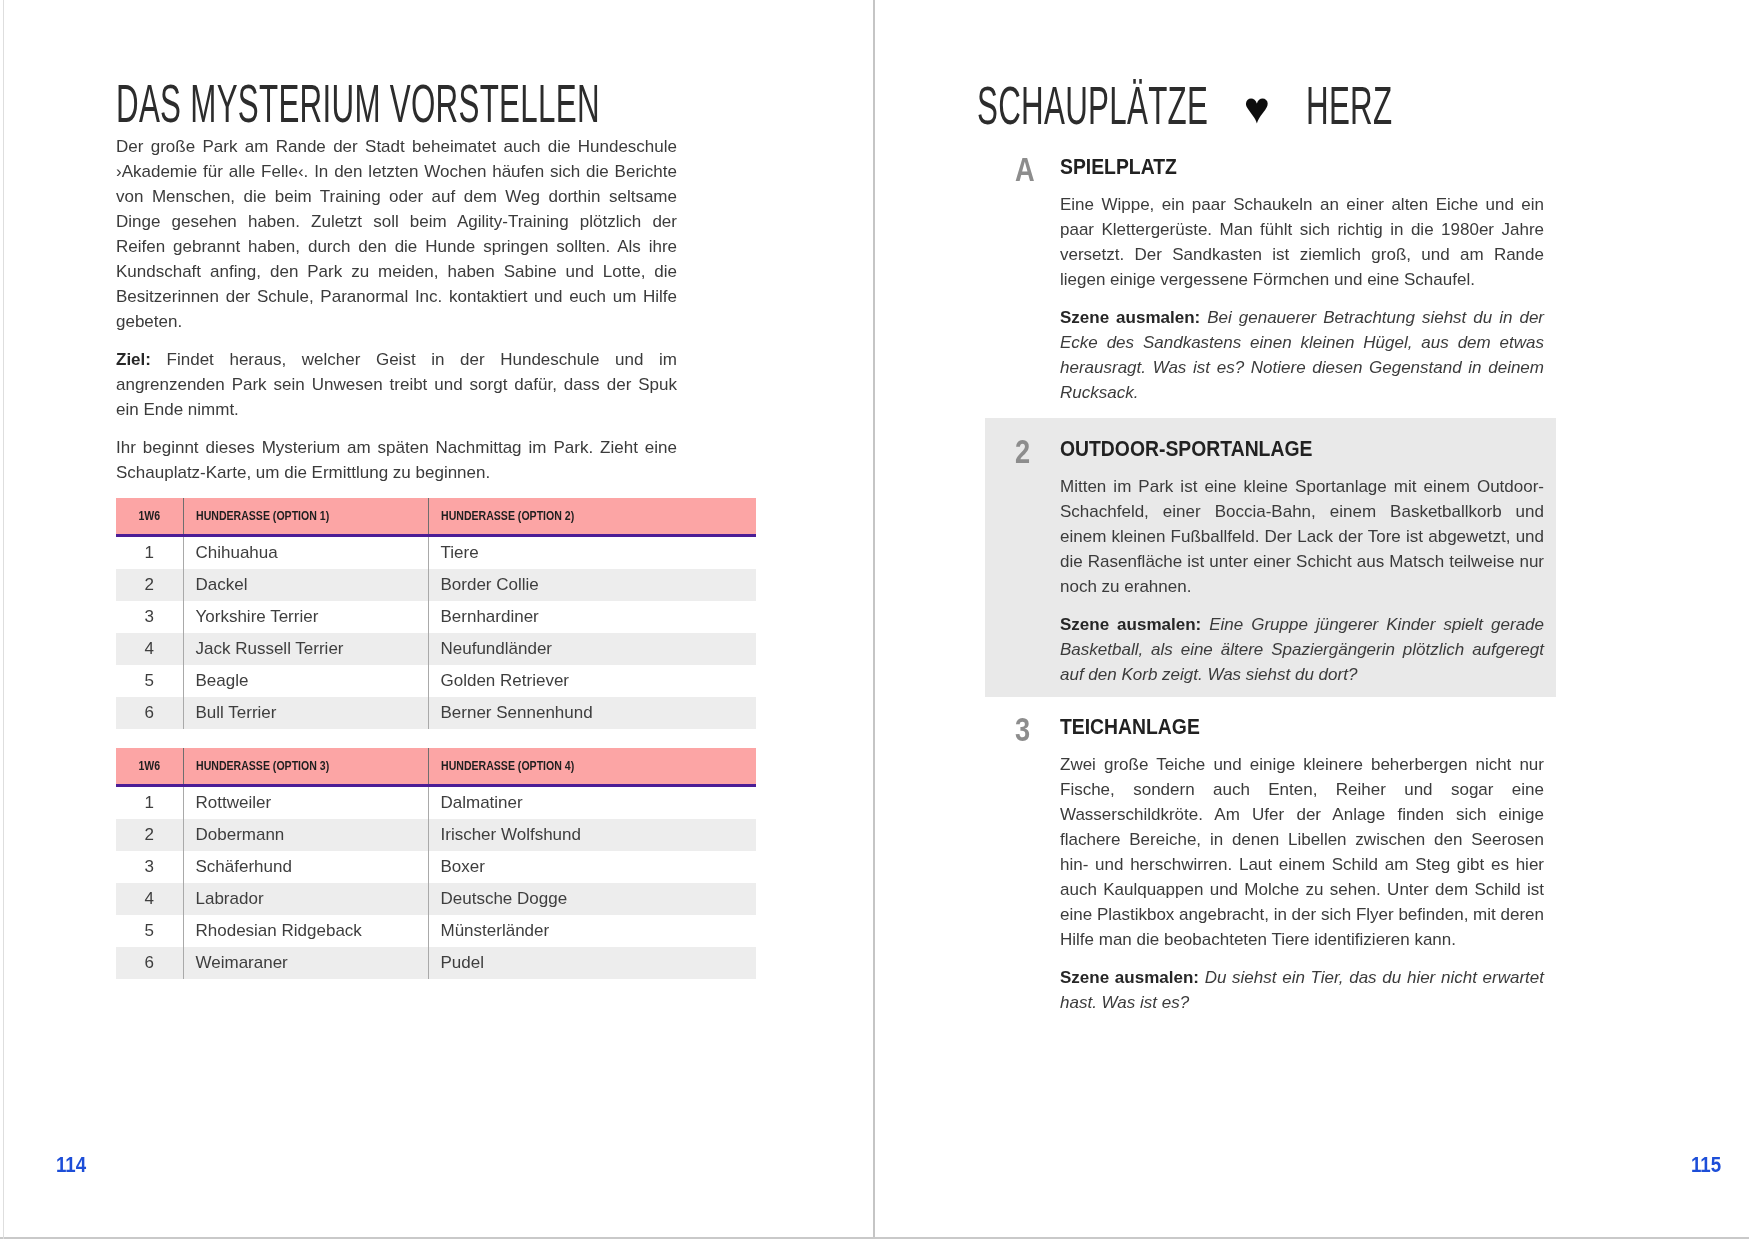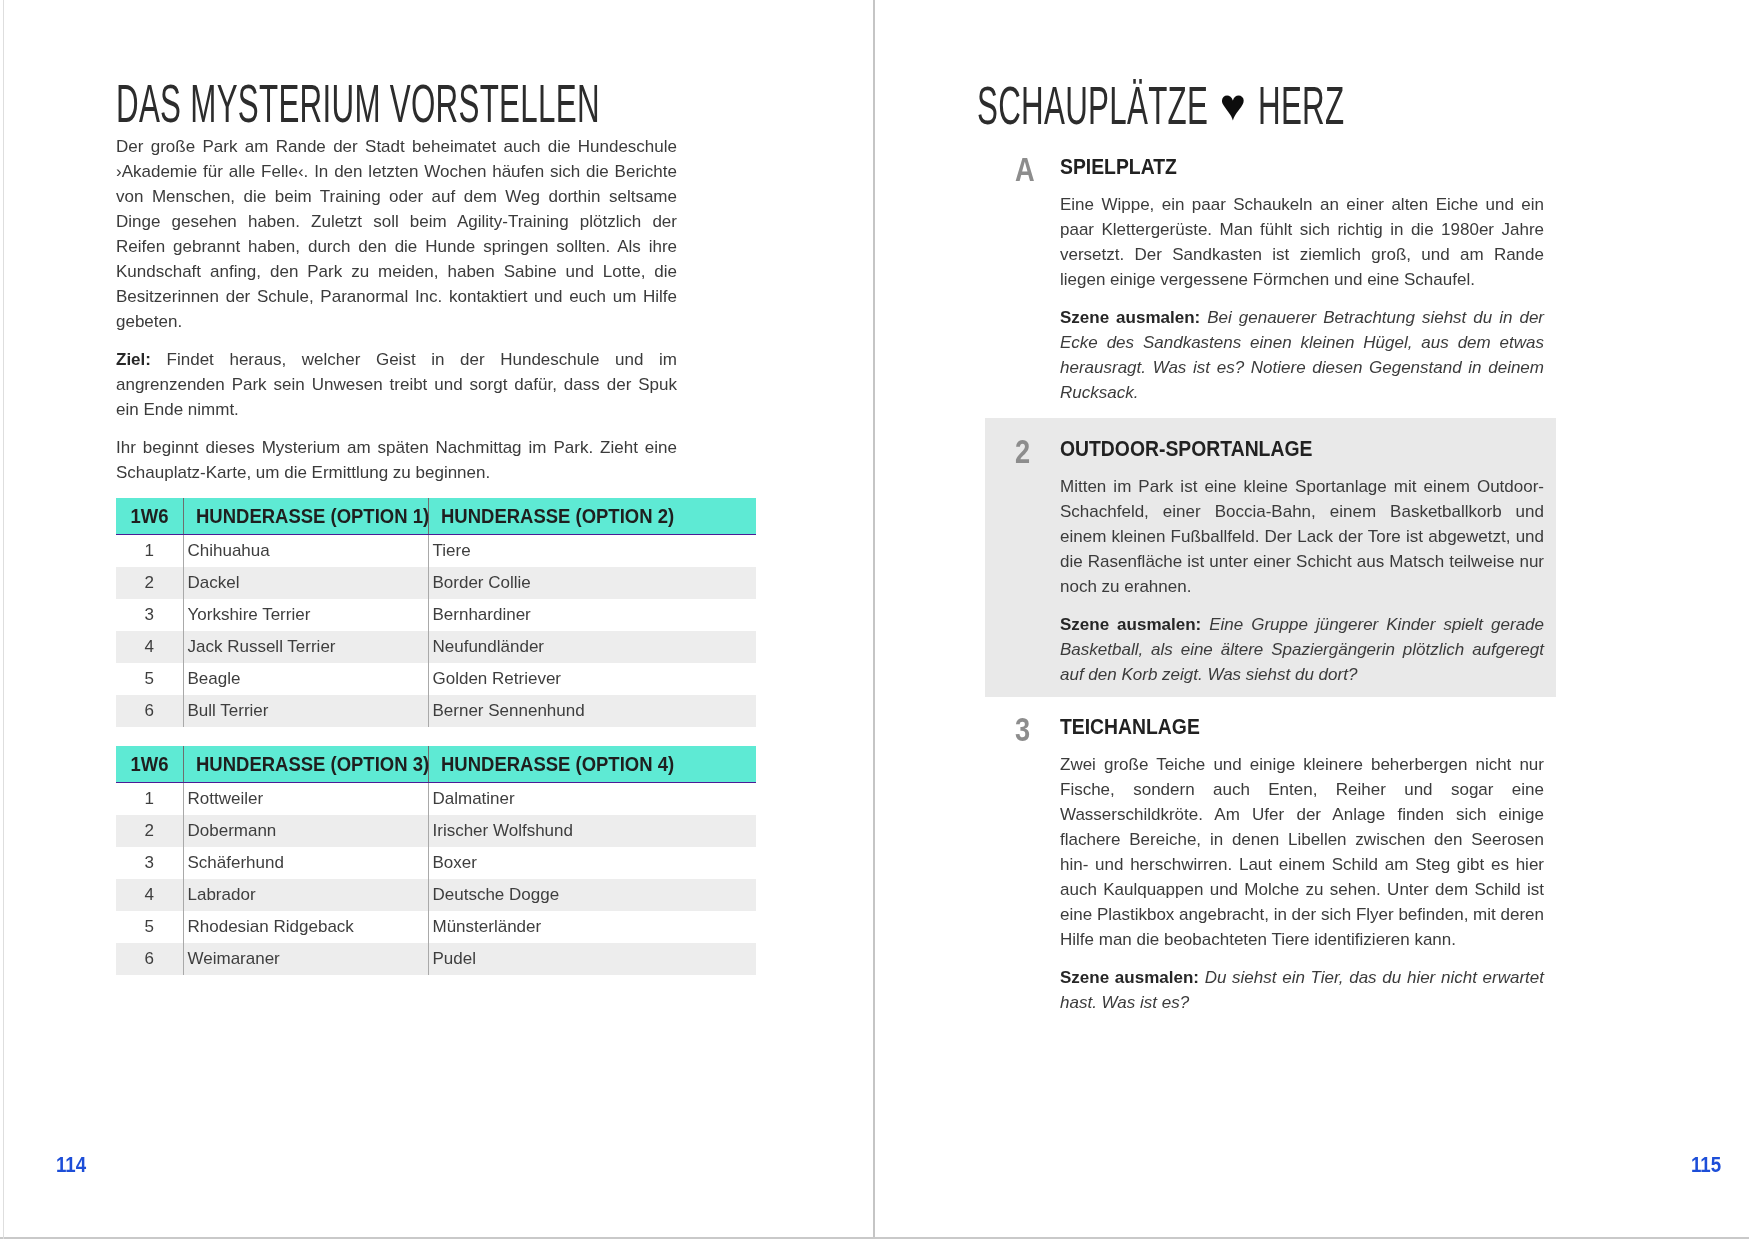--- a/index.html
+++ b/index.html
@@ -33,41 +33,41 @@
     width:561px;color:#3b3b3b;
   }
   .body-p b{color:#282828;}
   .italic-p{font-style:italic;margin-bottom:16px;font-size:16.5px;}
 
   table.dice{border-collapse:collapse;width:640px;table-layout:fixed;margin:0 0 19px 0;}
   table.dice col.c1{width:67px;}
   table.dice col.c2{width:245px;}
   table.dice col.c3{width:328px;}
   table.dice th{
-    background:#5eead4;height:36px;font-size:21px;font-weight:bold;color:#1f1f1f;
-    text-align:left;padding:0 0 0 12px;border-bottom:1px solid #4c1d95;
+    background:#fca5a5;height:36px;font-size:12px;font-weight:bold;color:#1f1f1f;
+    text-align:left;padding:0 0 0 12px;border-bottom:3px solid #4c1d95;
   }
   table.dice th.num{text-align:center;padding:0;}
   table.dice td{
-    height:32px;font-size:17px;color:#3e3e3e;padding:0 0 0 4px;vertical-align:middle;
+    height:32px;font-size:17px;color:#3e3e3e;padding:0 0 0 12px;vertical-align:middle;
   }
   table.dice td.num{text-align:center;padding:0;}
   table.dice .vdiv{border-left:1px solid #a9a9a9;}
   table.dice th.vdiv{border-left:1px solid #6e6e6e;}
   table.dice tr.alt td{background:#ededed;}
 
   .pagenum{
     position:absolute;top:1152px;font-size:22px;font-weight:bold;color:#1d4ed8;
   }
   .pagenum .cond{transform:scaleX(0.85);}
   .pn-left{left:56px;}
   .pn-right{right:28px;}
 
   
-  .r-title{position:absolute;left:102px;top:80px;display:flex;align-items:center;}
+  .r-title{position:absolute;left:102px;top:80px;display:flex;align-items:flex-end;gap:24px;}
   .heart{font-size:44px;line-height:44px;color:#0d0d0d;margin:0 12px;}
 
   .r-col{position:absolute;left:110px;top:154px;width:571px;}
   .section{position:relative;}
   .sec-a{margin-bottom:13px;}
   .sec-3{margin-bottom:0;}
   .marker{
     position:absolute;left:30px;top:-4px;font-size:34px;font-weight:bold;color:#8d8d8d;
   }
   .marker .cond{transform:scaleX(0.8);}

